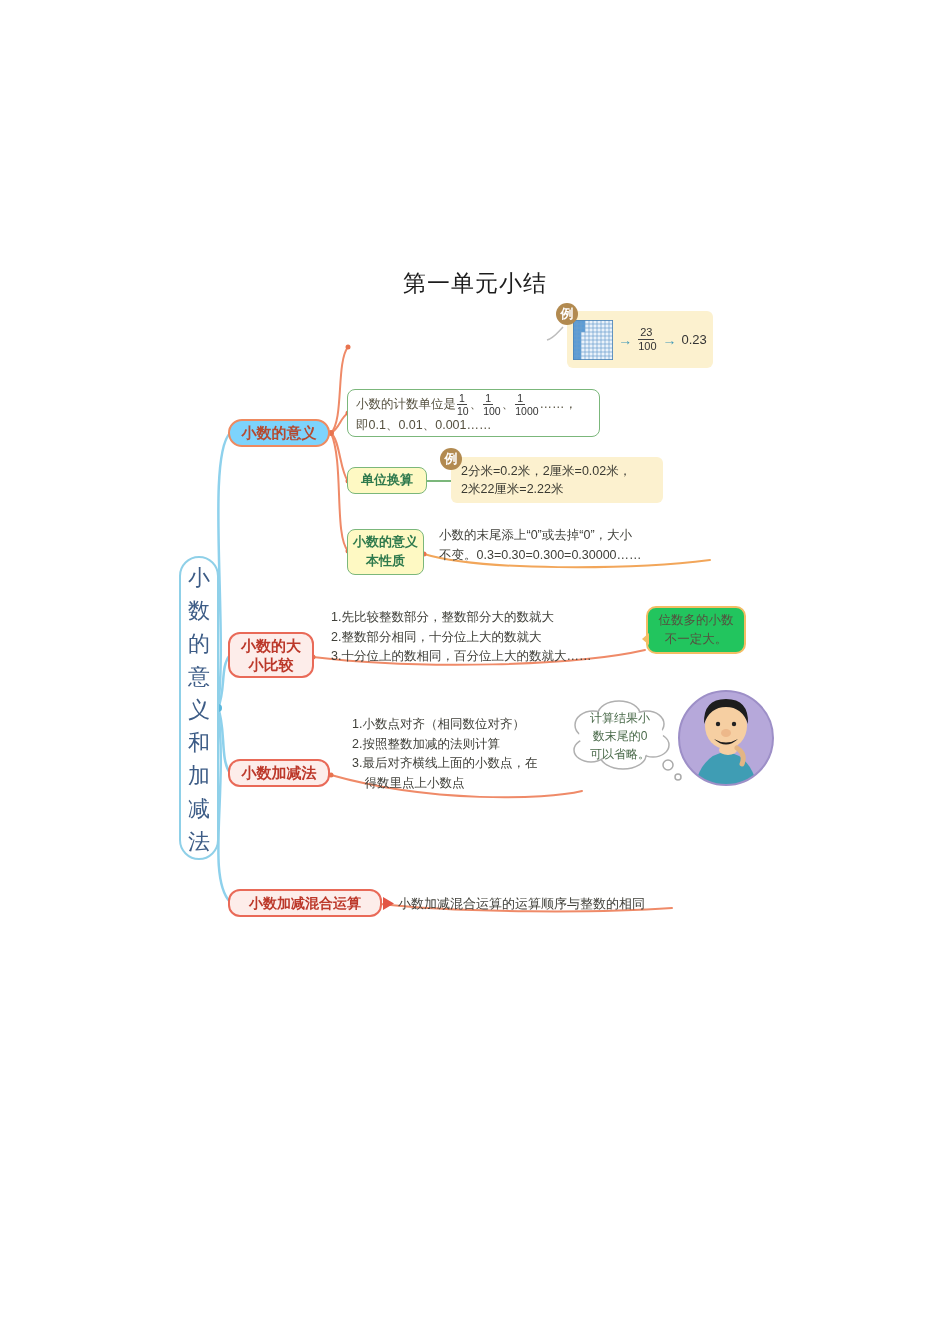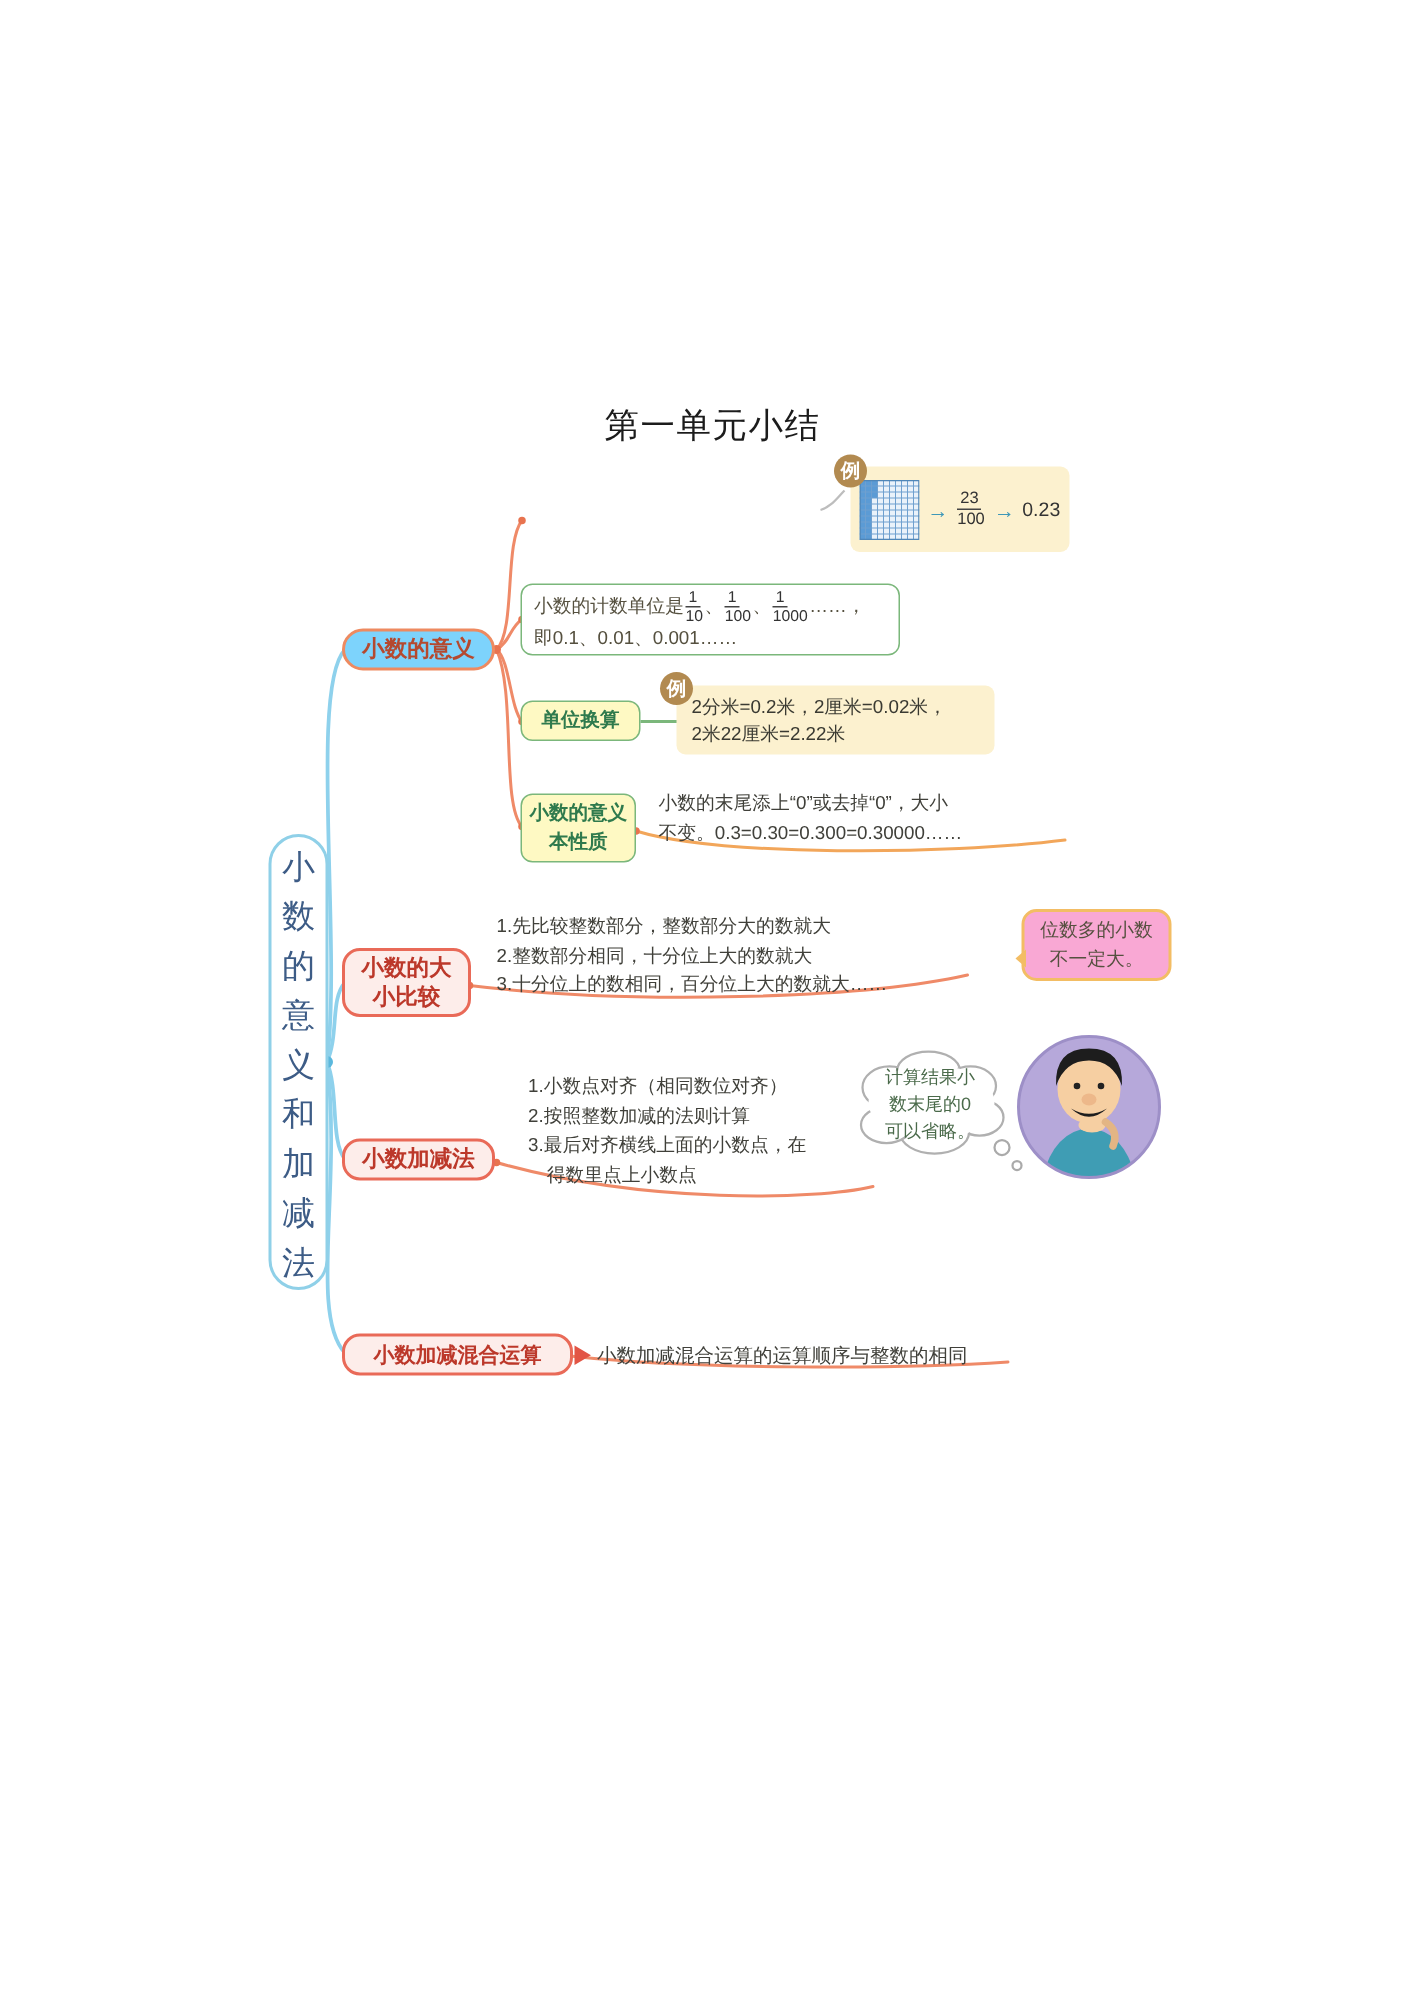--- a/index.html
+++ b/index.html
@@ -30,24 +30,24 @@
   .prelabel { white-space:pre-line; }
   .desc { font-size:12.5px; color:#40403a; line-height:19.5px; white-space:pre-line; }
   .example-box { background:#fcf1cf; border-radius:6px; }
   .badge { width:22px; height:22px; border-radius:50%; background:#b28a50; color:#fff;
            font-size:13px; font-weight:bold; display:flex; align-items:center;
            justify-content:center; z-index:4; }
   .frac { display:inline-flex; flex-direction:column; align-items:flex-start;
           line-height:1.15; font-size:10.5px; color:#333; margin:0 1px; }
   .frac .fnum { border-bottom:1px solid #444; padding:0 2px; }
   .arrow { color:#3e98b8; font-size:14px; font-weight:bold; }
-  .callout { border:2px solid #f3bd64; background:#f9a8d4; border-radius:10px;
+  .callout { border:2px solid #f3bd64; background:#22c55e; border-radius:10px;
              font-size:12.5px; color:#55503f; display:flex; align-items:center;
              justify-content:center; text-align:center; white-space:pre-line;
-             line-height:1.55;margin-left:35px; }
+             line-height:1.55; }
   .callout::before { content:""; position:absolute; left:-12px; bottom:7px;
                      border:6px solid transparent; border-right:7px solid #f3bd64; }
   .thought-text { position:absolute; left:0; top:0; width:100%; height:100%;
                   display:flex; align-items:center; justify-content:center;
                   text-align:center; white-space:pre-line; font-size:12px;
                   color:#4a6a4a; line-height:1.5; z-index:3; }
 </style>
 </head>
 <body>
 

